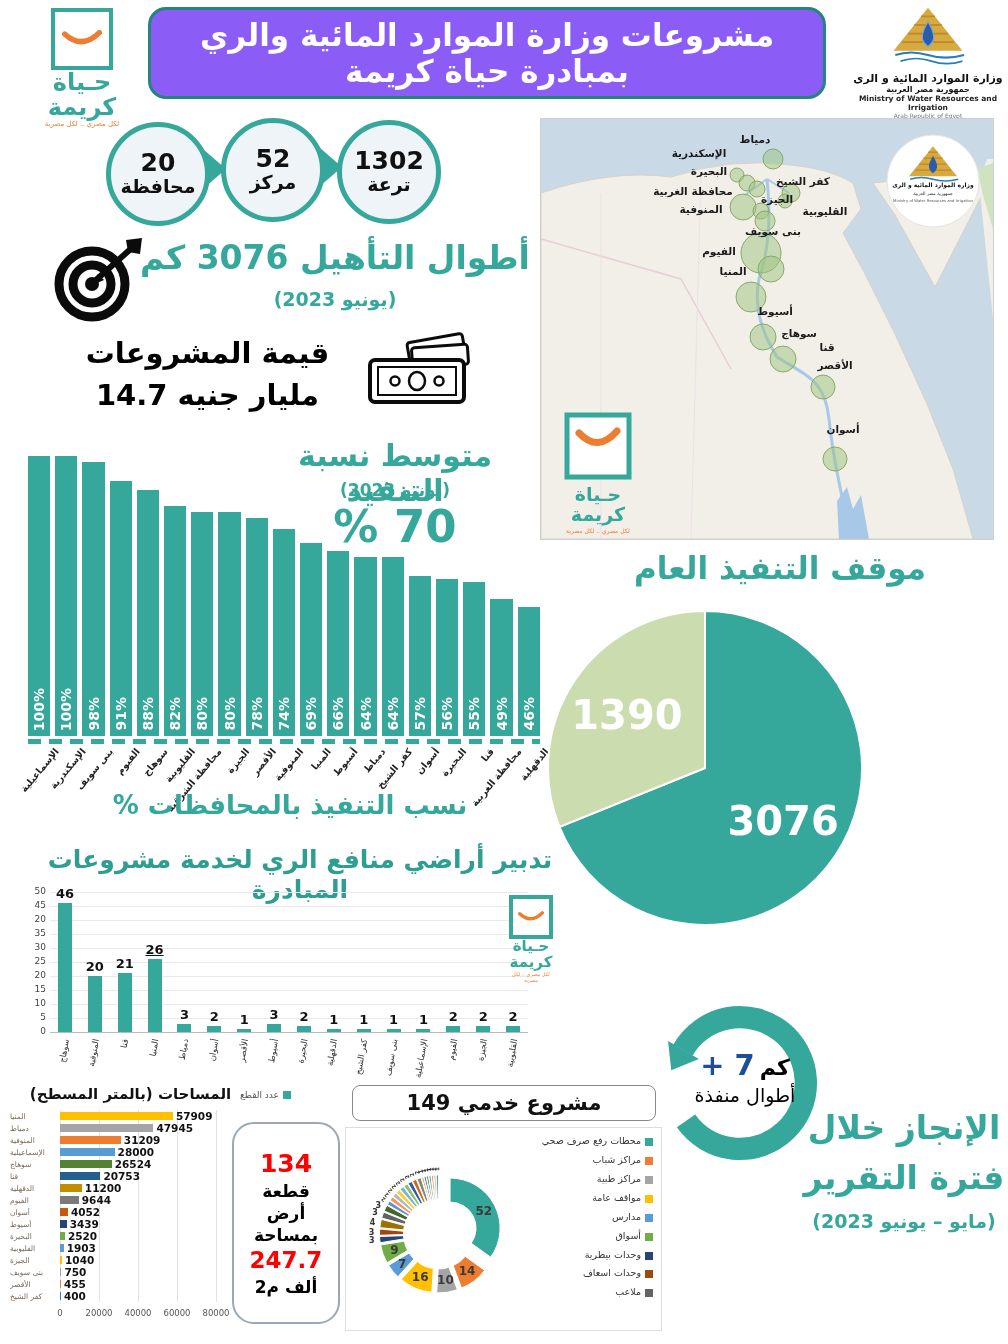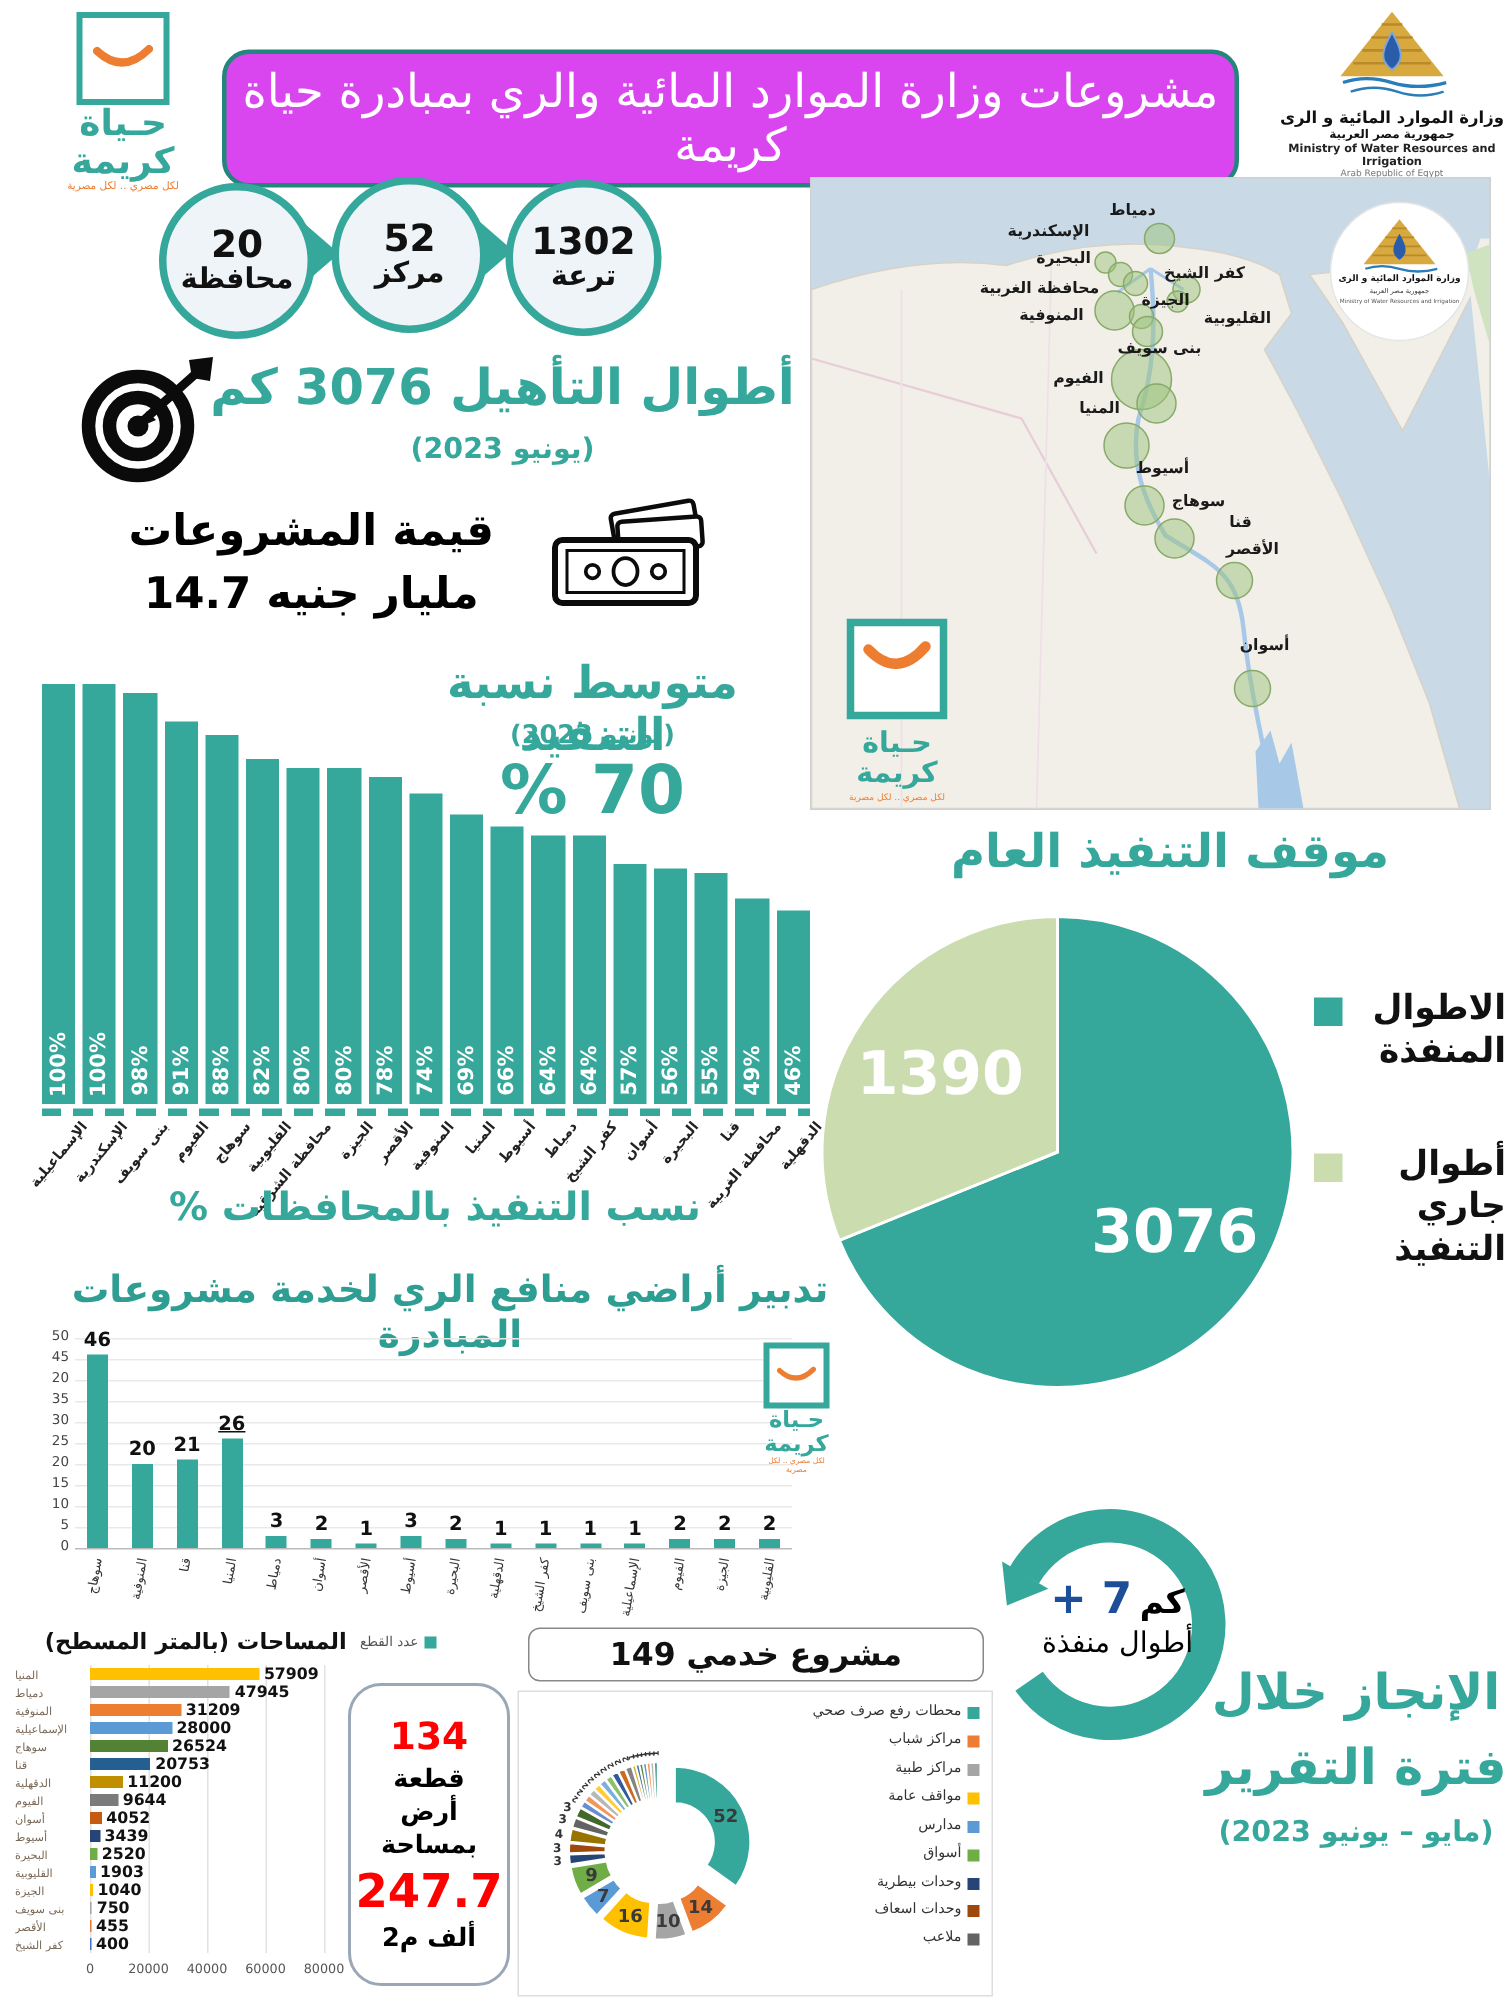--- a/index.html
+++ b/index.html
@@ -1,23 +1,23 @@
 <!DOCTYPE html>
 <html lang="ar"><head>
 <meta charset="utf-8">
 <style>
   html,body{margin:0;padding:0;background:#fff;}
   .page{position:relative;width:1008px;height:1344px;background:#fff;overflow:hidden;
         font-family:"DejaVu Sans",sans-serif;}
   .abs{position:absolute;}
 
   
-  #titlebar{left:148px;top:33px;width:672px;height:86px;background:#d946ef;border:3px solid #23857b;
+  #titlebar{left:148px;top:7px;width:672px;height:86px;background:#8b5cf6;border:3px solid #23857b;
     border-radius:18px;display:flex;align-items:center;justify-content:center;color:#fff;
-    font-weight:normal;font-size:31px;text-align:center;}
+    font-weight:bold;font-size:31px;text-align:center;}
   .hk{display:flex;flex-direction:column;align-items:center;}
   .hk .sq{background:#fff;border:4px solid #35A79B;display:flex;align-items:center;justify-content:center;}
   .hk .nm{color:#35A79B;font-weight:bold;line-height:1.05;text-align:center;}
   .hk .tg{color:#ED7D31;text-align:center;}
   #ministry-header{left:852px;top:6px;width:152px;text-align:center;}
   #ministry-header .l1{font-size:11px;font-weight:bold;color:#111;}
   #ministry-header .l2{font-size:8px;font-weight:bold;color:#111;}
   #ministry-header .l3{font-size:7.5px;font-weight:bold;color:#222;}
   #ministry-header .l4{font-size:6px;color:#777;}
 
@@ -382,30 +382,20 @@
     </g>
   </svg></div>
 
   <div class="abs" id="pie-title" dir="rtl">موقف التنفيذ العام</div>
   <div class="abs" style="left:545px;top:608px;" id="pie-holder"><svg width="320" height="320" viewBox="0 0 320 320">
         <path d="M160,160 L160,3 A157,157 0 1 1 14.479990532721928,218.93154371508774 Z" fill="#35A79B" stroke="#fff" stroke-width="2"></path>
         <path d="M160,160 L14.479990532721928,218.93154371508774 A157,157 0 0 1 159.99999999999997,3 Z" fill="#CBDCAE" stroke="#fff" stroke-width="2"></path>
         <text x="238.11674228607066" y="226.64422641288996" font-size="40" font-weight="bold" fill="#fff" text-anchor="middle">3076</text>
         <text x="81.88325771392932" y="121.35577358711006" font-size="40" font-weight="bold" fill="#fff" text-anchor="middle">1390</text>
       </svg></div>
-  <div class="abs" id="pie-legend">
-      <div class="pleg">
-        <span class="sqr" style="background:#35A79B"></span>
-        <span class="txt" dir="rtl">الاطوال المنفذة</span>
-      </div>
-      <div class="pleg">
-        <span class="sqr" style="background:#CBDCAE"></span>
-        <span class="txt" dir="rtl">أطوال جاري التنفيذ</span>
-      </div>
-    </div>
 
   <div class="abs" id="land-title" dir="rtl">تدبير أراضي منافع الري لخدمة مشروعات المبادرة</div>
   <div class="abs" id="land-wrap">
       <div id="land-plot" class="abs">
         <div class="gridline" style="top:126px"></div>
         <div class="gridline" style="top:112px"></div>
         <div class="gridline" style="top:98px"></div>
         <div class="gridline" style="top:84px"></div>
         <div class="gridline" style="top:70px"></div>
         <div class="gridline" style="top:56px"></div>
@@ -650,21 +640,21 @@
       <span style="left:78px">40000</span>
       <span style="left:117px">60000</span>
       <span style="left:156px">80000</span>
     </div>
 
   <div class="abs" id="land-card">
     <div class="red">134</div>
     <div>قطعة</div>
     <div>أرض</div>
     <div>بمساحة</div>
-    <div class="red" style="font-size:31px;">247.7</div>
+    <div class="red" style="font-size:23px;">247.7</div>
     <div dir="rtl">ألف م2</div>
   </div>
 
   <div class="abs" id="svc-pill" dir="ltr">149 مشروع خدمي</div>
   <div class="abs" id="svc-box">
     <div id="svc-donut"><svg width="185" height="200" viewBox="0 0 176 200">
           <path d="M99.56436118551147,50.061519523393564 A50,50 0 0 1 140.200297945621,129.19432995473332 L120.69504830076843,115.21058094769023 A26,26 0 0 0 99.56436118551147,74.06151952339357 Z" fill="#35A79B" stroke="#fff" stroke-width="1"></path>
           <text x="133.36787849700653" y="86.70288428408244" font-size="12" font-weight="bold" fill="#3a3a3a" text-anchor="middle">52</text>
           <path d="M134.10851470646713,142.2778010276275 A50,50 0 0 1 111.01311588187764,159.96730930150122 L102.59365767282802,137.49259632299876 A26,26 0 0 0 114.60326506161456,128.29405202058442 Z" fill="#ED7D31" stroke="#fff" stroke-width="1"></path>
           <text x="116.57901816431195" y="147.3127286695027" font-size="12" font-weight="bold" fill="#3a3a3a" text-anchor="middle">14</text>

